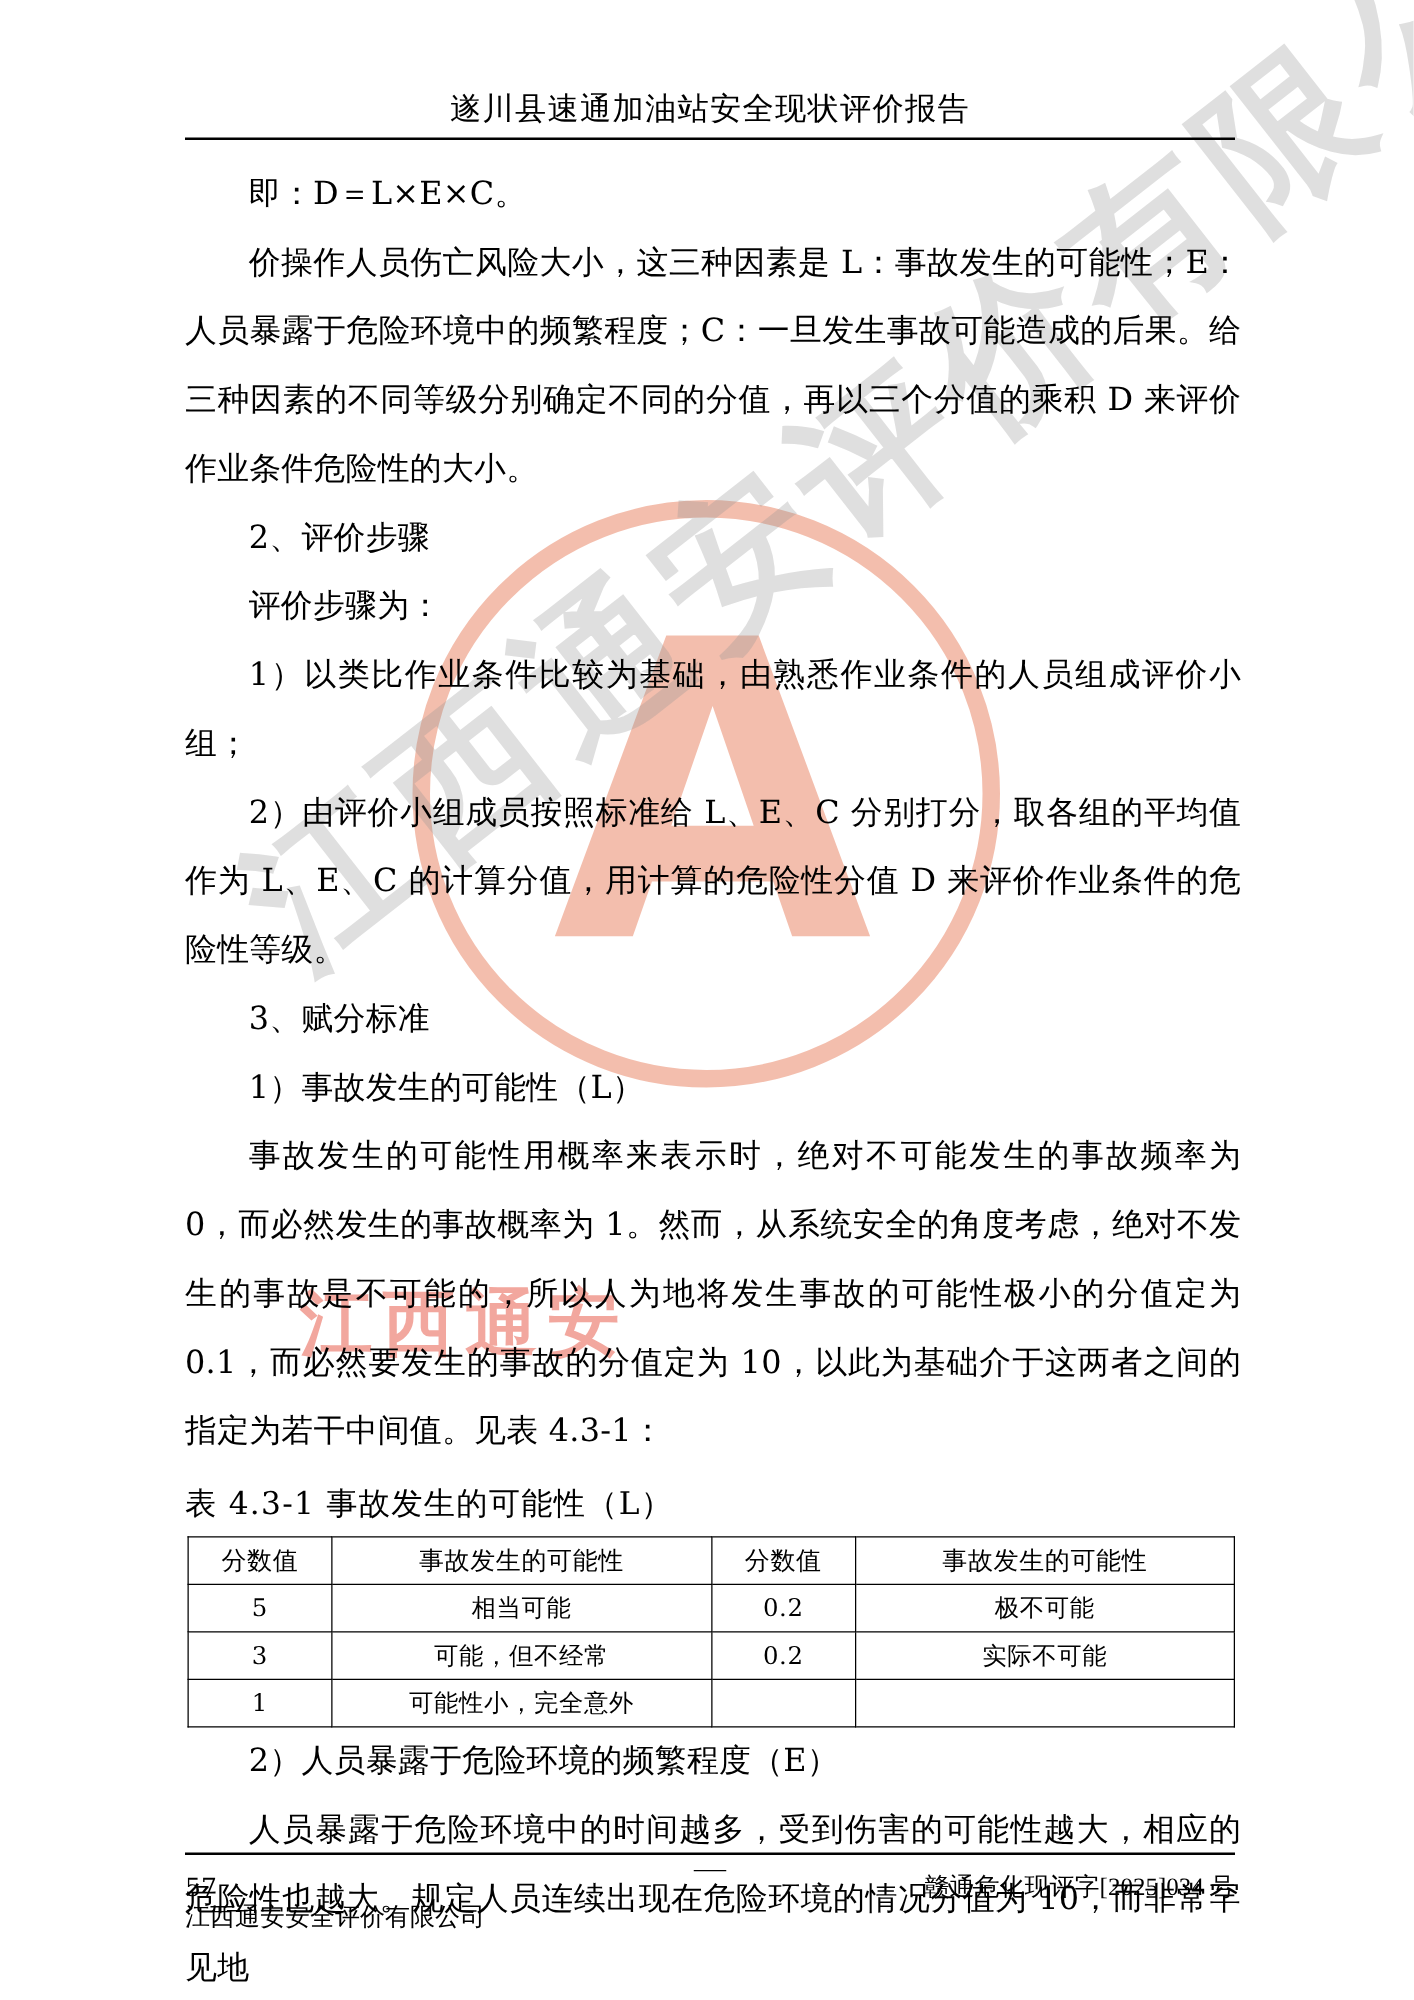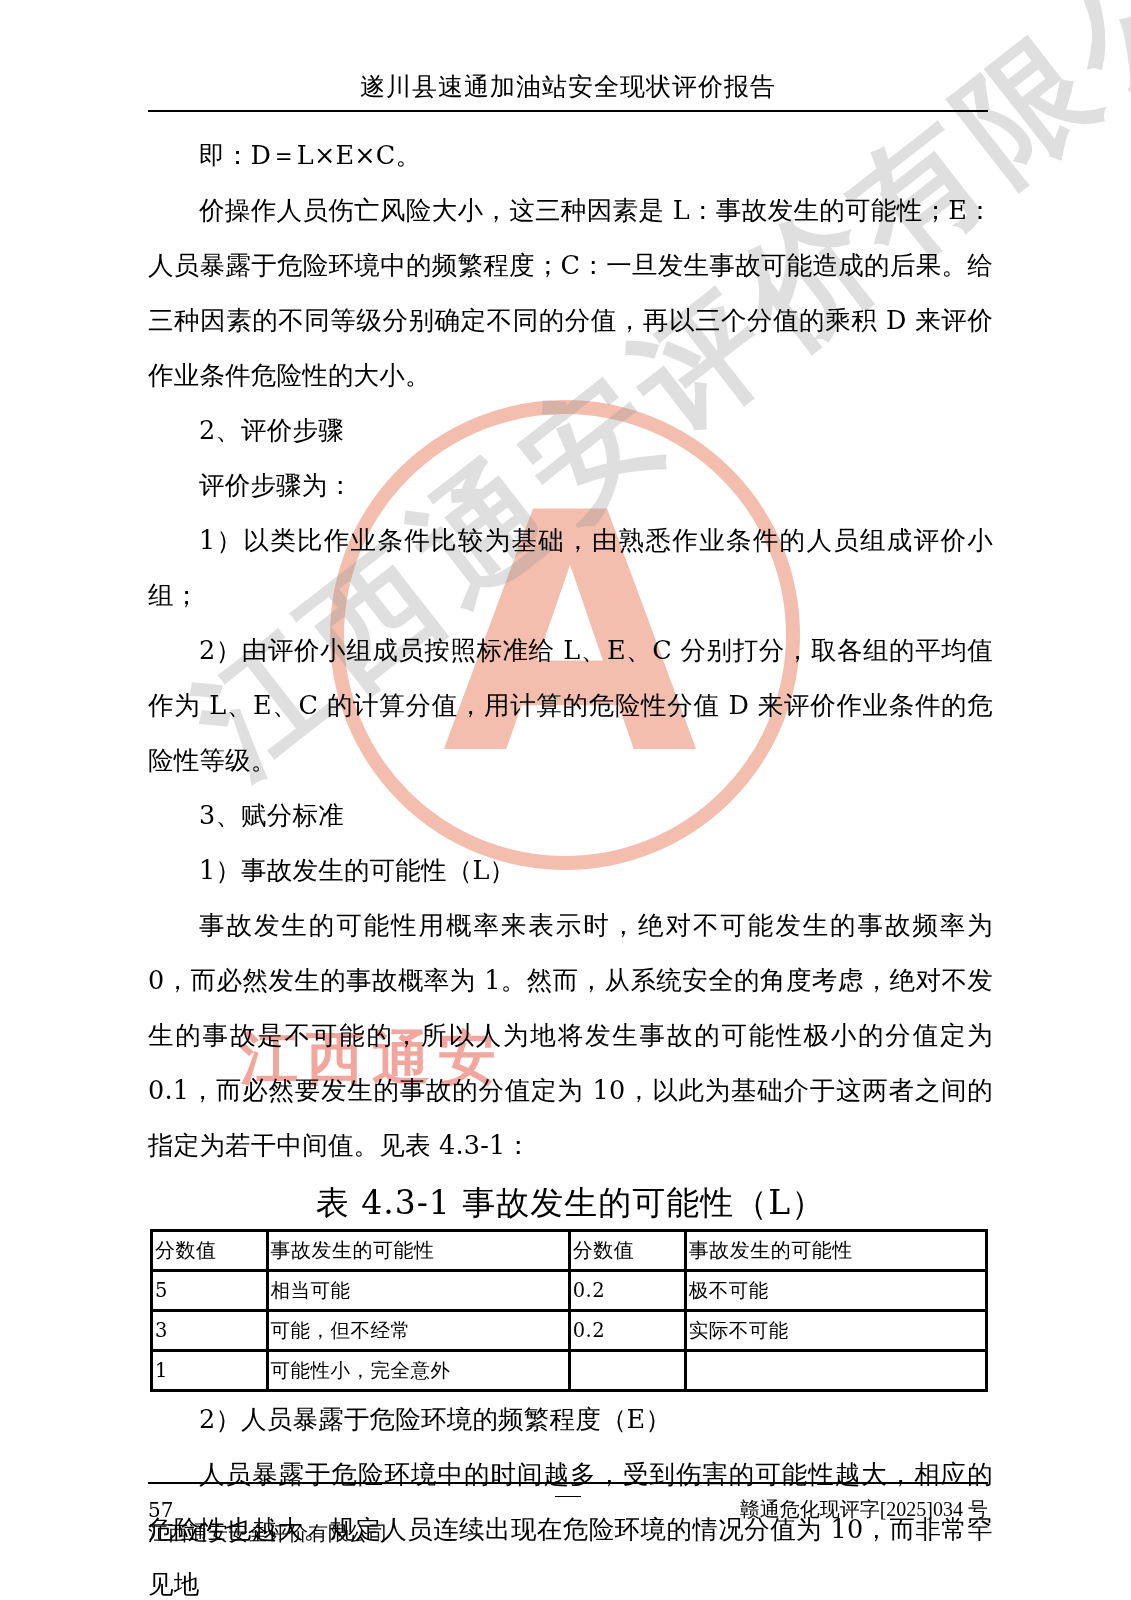--- a/index.html
+++ b/index.html
@@ -108,36 +108,35 @@
     line-height: 55px;
     text-align: justify;
     text-justify: inter-ideograph;
     letter-spacing: 0.2px;
   }
   p.indent { text-indent: 51px; }
 
   
   .table-title {
     margin-top: 6px;
-    font-size: 33px;
-    text-align: center;
+    font-size: 25px;
     line-height: 48px;
     letter-spacing: 1px;
   }
   table.ltab {
     border-collapse: collapse;
     width: 838px;
     margin: 2px 0 0 2px;
     background: transparent;
   }
   table.ltab td {
-    border: 3px solid #000000;
+    border: 1px solid #000000;
     height: 37px;
     font-size: 19.5px;
-    text-align: left;
+    text-align: center;
     vertical-align: middle;
     letter-spacing: 0.5px;
     padding: 0 2px;
   }
   table.ltab td.num { width: 112px; }
   table.ltab td.desc { width: 305px; }
   table.ltab tr.head td { font-size: 20px; }
   table.ltab td.blank { border-left: 1px solid #000; }
   td.no-border { border: none; }
 

